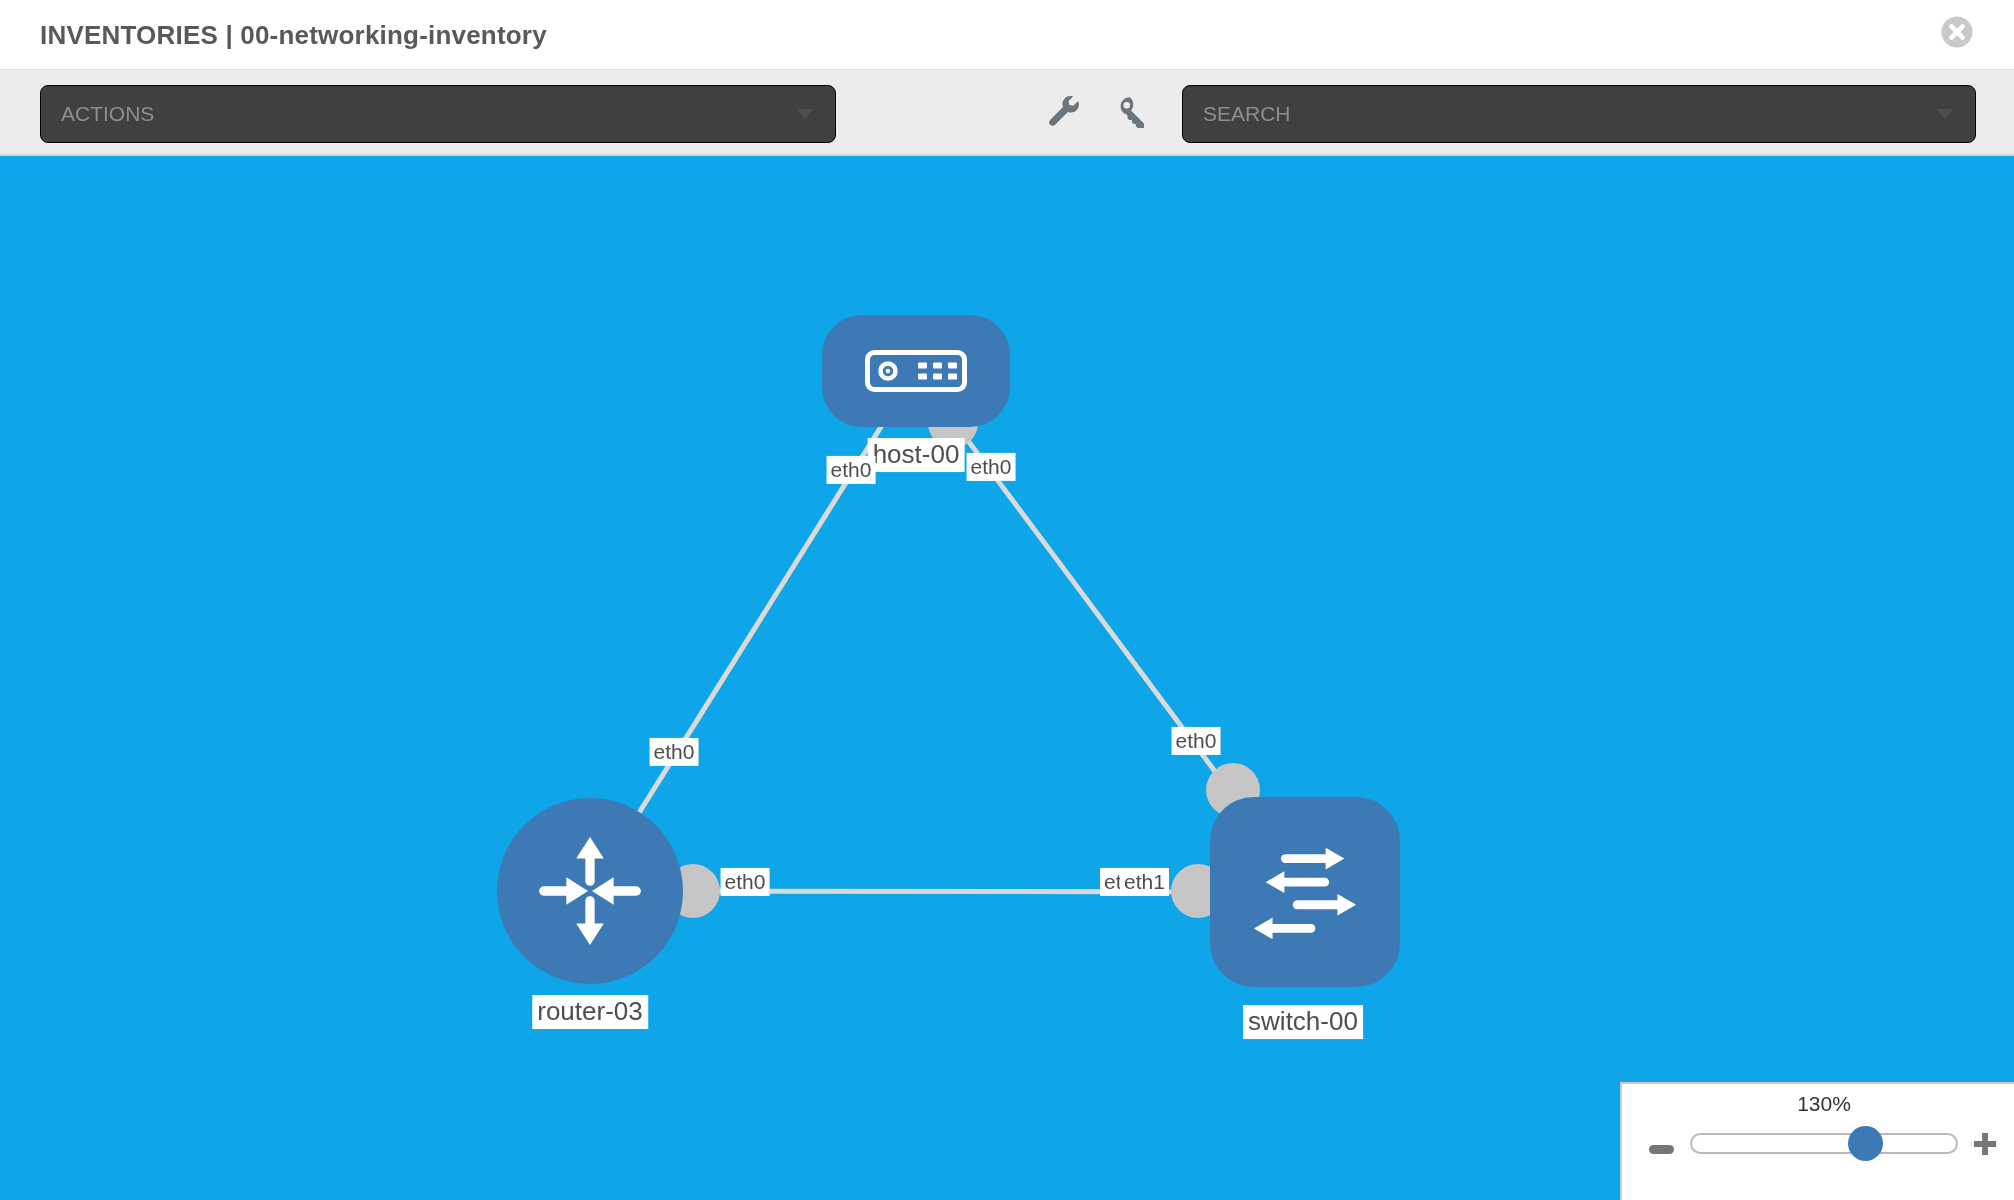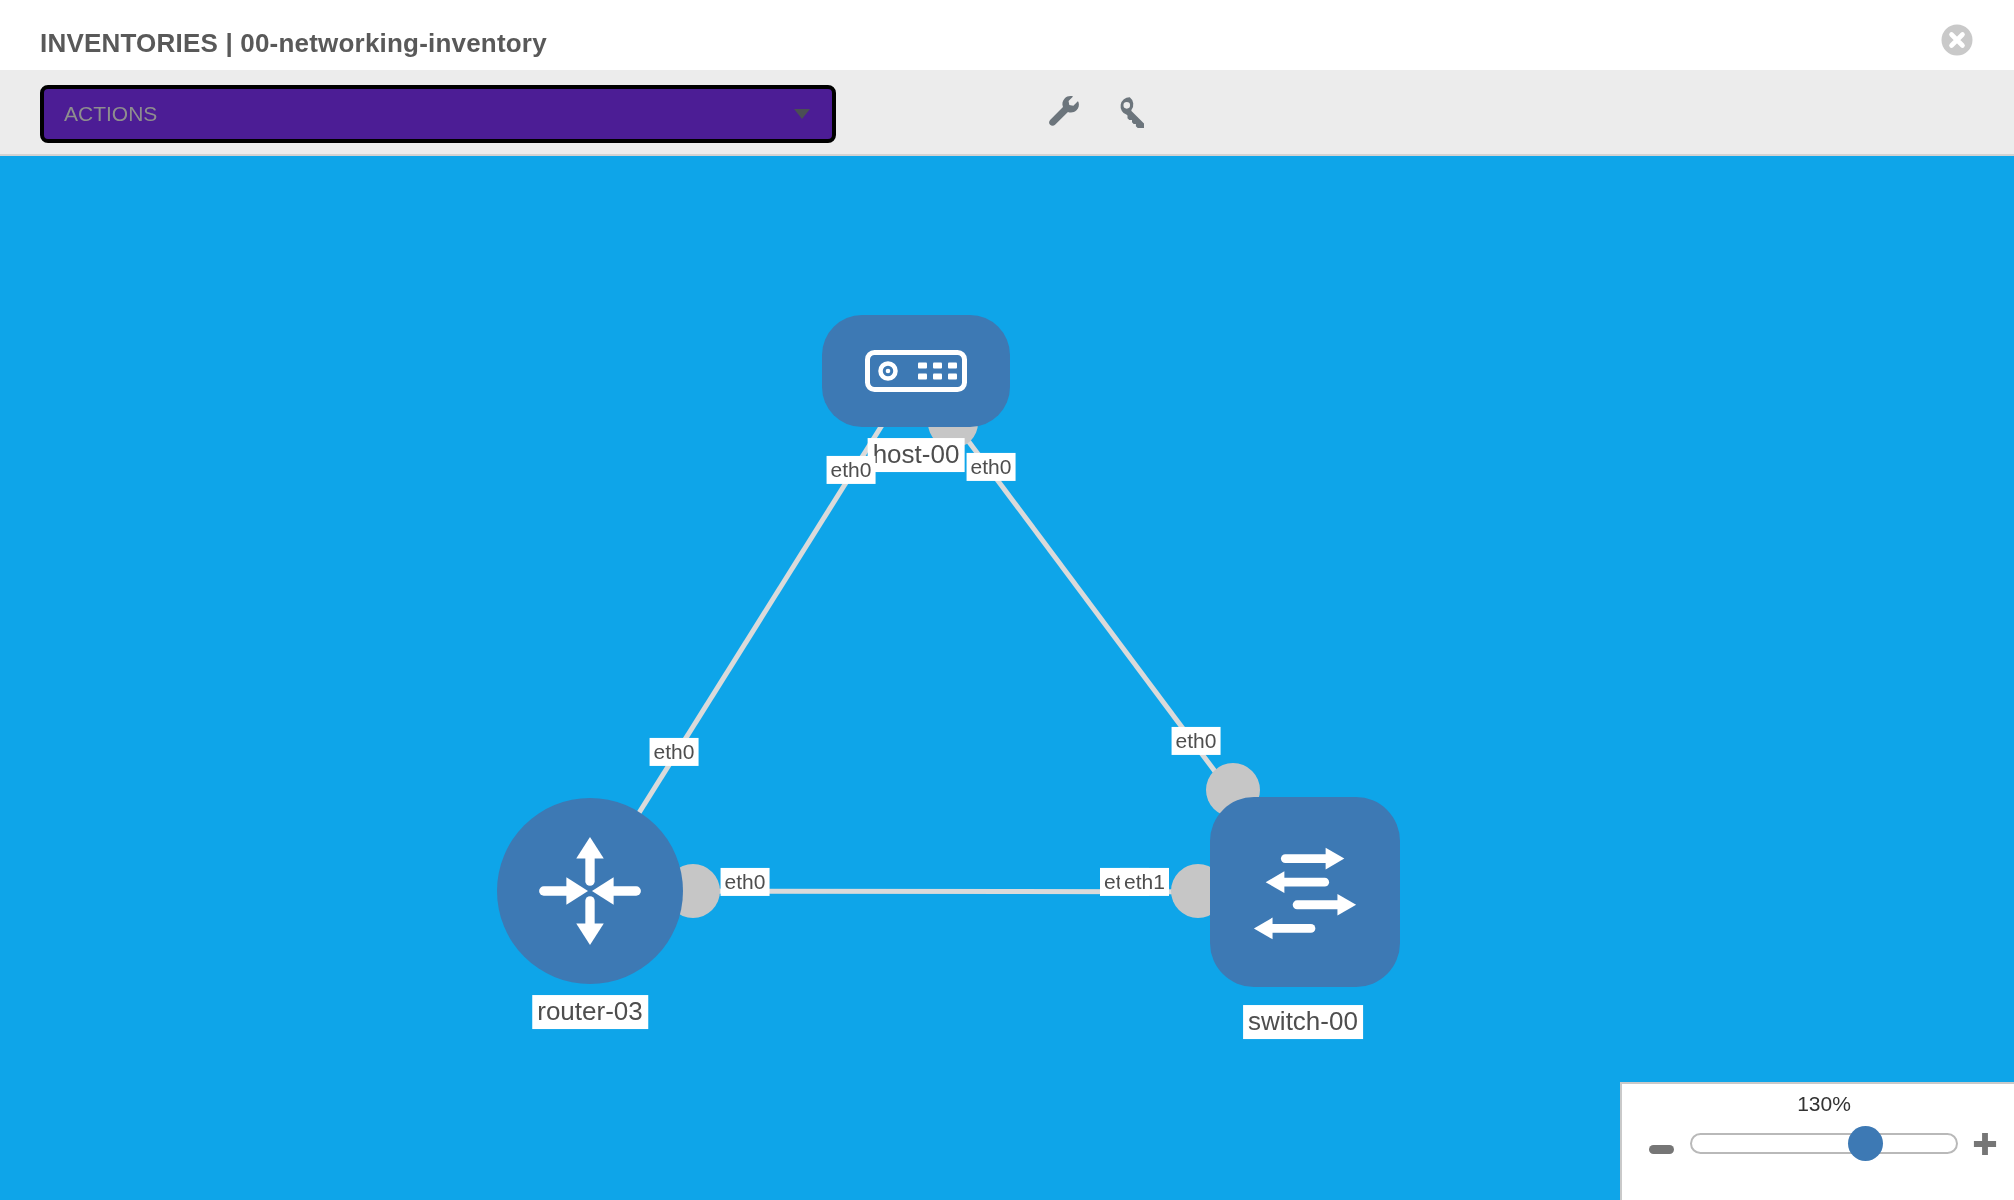--- a/index.html
+++ b/index.html
@@ -3,39 +3,39 @@
 <meta charset="utf-8">
 <style>
   * { box-sizing: border-box; }
   html,body { margin:0; padding:0; }
   body {
     width:2014px; height:1200px; overflow:hidden; position:relative;
     font-family:"Liberation Sans", sans-serif; background:#ffffff;
   }
   
   .hdr {
-    position:absolute; left:0; top:8px; width:2014px; height:70px;
+    position:absolute; left:0; top:0; width:2014px; height:70px;
     background:#fff; border-bottom:1px solid #dedede;
   }
   .hdr h1 {
     position:absolute; left:40px; top:50%; transform:translateY(-50%);
     margin:0; font-size:26px; font-weight:700; color:#595959; letter-spacing:.2px;
   }
   .close-btn {
     position:absolute; left:1941px; top:16px; width:32px; height:32px;
     padding:0; border:none; background:transparent; cursor:pointer;
   }
   
   .toolbar {
     position:absolute; left:0; top:70px; width:2014px; height:86px;
     background:#ececec; border-bottom:2px solid #d2d2d2;
   }
   .select {
-    position:absolute; top:15px; height:58px; background:#4c1d95;
-    border:4px solid #000000; border-radius:8px;
+    position:absolute; top:15px; height:58px; background:#404040;
+    border:1px solid #000000; border-radius:8px;
     display:flex; align-items:center; padding:0 20px;
     color:#8e8e8e; font-size:21px; cursor:pointer;
   }
   .select .caret {
     position:absolute; right:22px; top:50%; margin-top:-5px;
     width:0; height:0;
     border-left:8px solid transparent; border-right:8px solid transparent;
     border-top:10px solid #4b4f54;
   }
   .sel-actions { left:40px;  width:796px; }
@@ -121,20 +121,24 @@
       <path fill="#6c757c" d="M21.9 4.2l-3 3-2.7-.5-.5-2.7 3-3c-1.9-.7-4.1-.2-5.6 1.3-1.5 1.5-1.9 3.8-1.1 5.7L3.4 16.6c-.9.9-.9 2.4 0 3.3.9.9 2.4.9 3.3 0l8.6-8.6c1.9.8 4.2.4 5.7-1.1 1.5-1.5 2-3.7 1.3-5.6z"></path>
     </svg>
   </button>
 
   <button class="iconbtn btn-key">
     <svg width="36" height="36" viewBox="0 0 24 24">
       <path fill="#6c757c" fill-rule="evenodd" d="M8.5 1.5a6 6 0 0 0-2 11.7c.3.1.5.4.5.7v1.6l1.2 1.2H10v1.5l1.1 1.1h1.5v1.5l1.2 1.2H18v-3l-8.2-8.2c-.2-.2-.3-.5-.2-.8A6 6 0 0 0 8.5 1.5zm-2 3.2a2.2 2.2 0 1 1-2.2 2.2 2.2 2.2 0 0 1 2.2-2.2z"></path>
     </svg>
   </button>
 
+  <div class="select sel-search">
+    <span>SEARCH</span>
+    <span class="caret"></span>
+  </div>
 </div>
 
 <div class="canvas">
 
   <svg class="links" width="2014" height="1044" viewBox="0 156 2014 1044">
 
     <line x1="590" y1="891" x2="916" y2="371" stroke="#dadada" stroke-width="5"></line>
     <line x1="916" y1="371" x2="1305" y2="892" stroke="#dadada" stroke-width="5"></line>
     <line x1="590" y1="891" x2="1305" y2="892" stroke="#dadada" stroke-width="5"></line>
 

